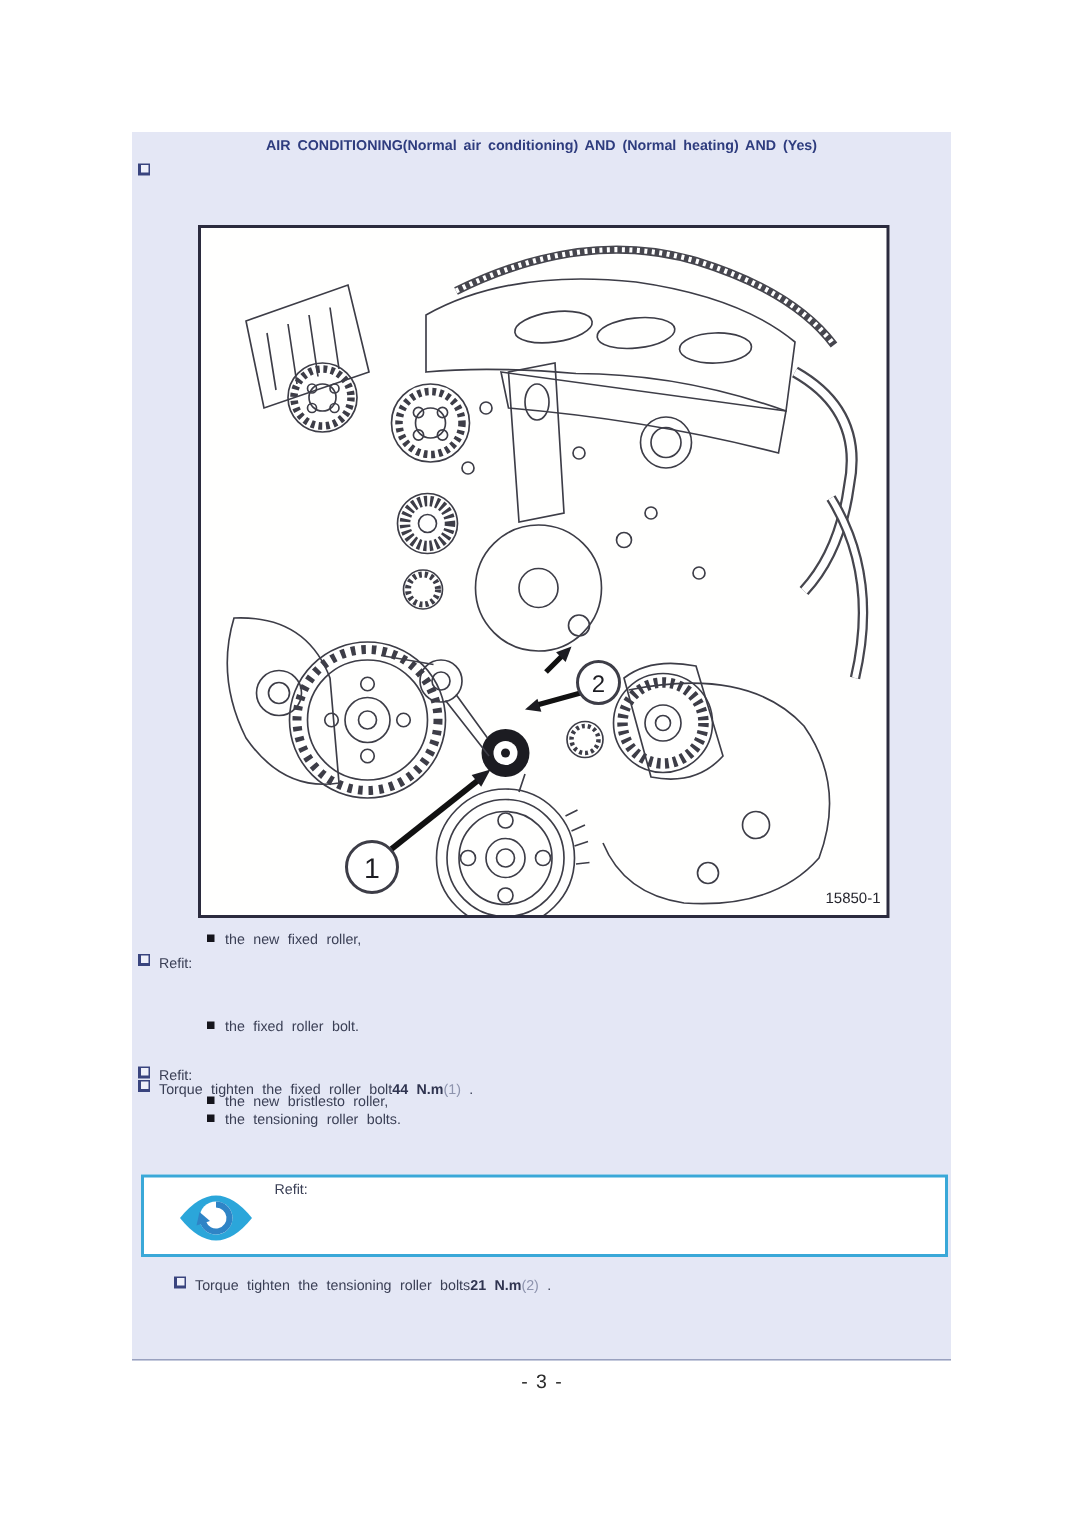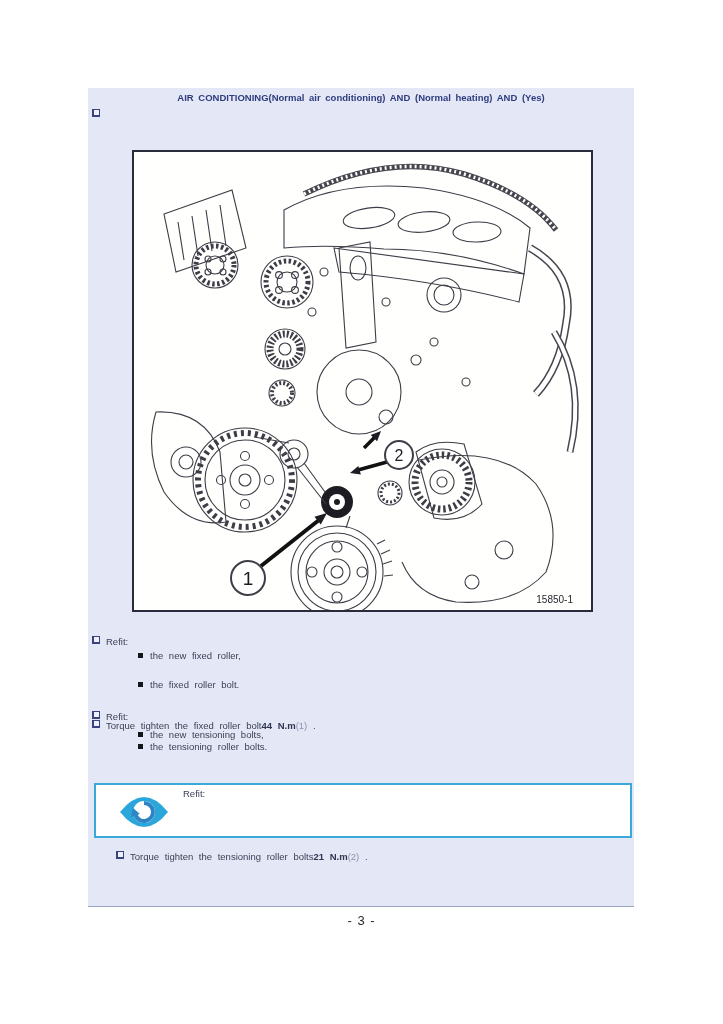--- a/index.html
+++ b/index.html
@@ -12,21 +12,21 @@
   .line{position:absolute;font-size:9.5px;line-height:12px;word-spacing:3px;white-space:nowrap;}
   .lead-bullet{display:inline-block;width:5px;height:5px;border:1px solid #39447e;
          border-left-width:2px;border-bottom-width:2px;margin-right:6px;
          vertical-align:1px;background:#eef0fa;}
   .sub-bullet{display:inline-block;width:5px;height:5px;background:#15151c;
          margin-right:7px;vertical-align:1px;}
   .bold{font-weight:bold;color:#2f3450;}
   .ref{color:#8d93ad;}
   .figure{position:absolute;left:44px;top:62px;width:461px;height:462px;
           background:#fffffe;border:2px solid #2b2b3e;box-sizing:border-box;}
-  .fig-label{position:absolute;right:18px;bottom:5px;font-size:10px;color:#26262e;word-spacing:0;margin-left:28px;}
+  .fig-label{position:absolute;right:4px;bottom:5px;font-size:10px;color:#26262e;word-spacing:0;margin-left:28px;}
   .art{position:absolute;left:0;top:0;}
   .art *{stroke:#3d3d47;fill:none;stroke-width:1.1;}
   .art .thick{stroke-width:2;}
   .art .callout{stroke-width:2;fill:#ffffff;}
   .art text{stroke:none;fill:#1c1c22;font-family:"Liberation Sans",sans-serif;}
   .art .dark{fill:#1c1c22;stroke:none;}
   .art .white{fill:#ffffff;stroke:none;}
   .note-box{position:absolute;left:6px;top:695px;width:538px;height:55px;
             background:#ffffff;border:2px solid #3aa8d8;box-sizing:border-box;}
   .note-label{position:absolute;left:87px;top:3px;font-size:9.5px;color:#3a3f55;}
@@ -162,36 +162,36 @@
         <text x="114" y="433" text-anchor="middle" font-size="19">1</text>
         <circle cx="265" cy="303" r="14" class="callout"></circle>
         <text x="265" y="309" text-anchor="middle" font-size="16">2</text>
       </svg>
       <div class="fig-label">15850-1</div>
     </div>
 
     <div class="line" style="top:548px;left:4px;">
       <span class="lead-bullet"></span><span>Refit:</span>
     </div>
-    <div class="line" style="top:562px;left:50px;">
+    <div class="line" style="top:533px;left:50px;">
       <span class="sub-bullet"></span><span>the new fixed roller,</span>
     </div>
     <div class="line" style="top:591px;left:50px;">
       <span class="sub-bullet"></span><span>the fixed roller bolt.</span>
     </div>
 
     <div class="line" style="top:632px;left:4px;">
       <span class="lead-bullet"></span><span>Torque tighten the fixed roller bolt</span><span class="bold">44 N.m</span><span class="ref">(1)</span><span> .</span>
     </div>
 
     <div class="line" style="top:623px;left:4px;">
       <span class="lead-bullet"></span><span>Refit:</span>
     </div>
     <div class="line" style="top:641px;left:50px;">
-      <span class="sub-bullet"></span><span>the new tensioning bolts,</span>
+      <span class="sub-bullet"></span><span>the new bristlesto roller,</span>
     </div>
     <div class="line" style="top:653px;left:50px;">
       <span class="sub-bullet"></span><span>the tensioning roller bolts.</span>
     </div>
 
     <div class="note-box">
       <svg class="eye" width="52" height="34" viewBox="0 0 52 34">
         <path d="M2,17 Q14,2 26,2 Q38,2 50,17 Q38,32 26,32 Q14,32 2,17 Z" fill="#2ba6da" stroke="none"></path>
         <circle cx="26" cy="17" r="11" fill="#ffffff" stroke="none"></circle>
         <path d="M26,8 A9,9 0 1 1 17.5,20" fill="none" stroke="#2f84c6" stroke-width="4"></path>

